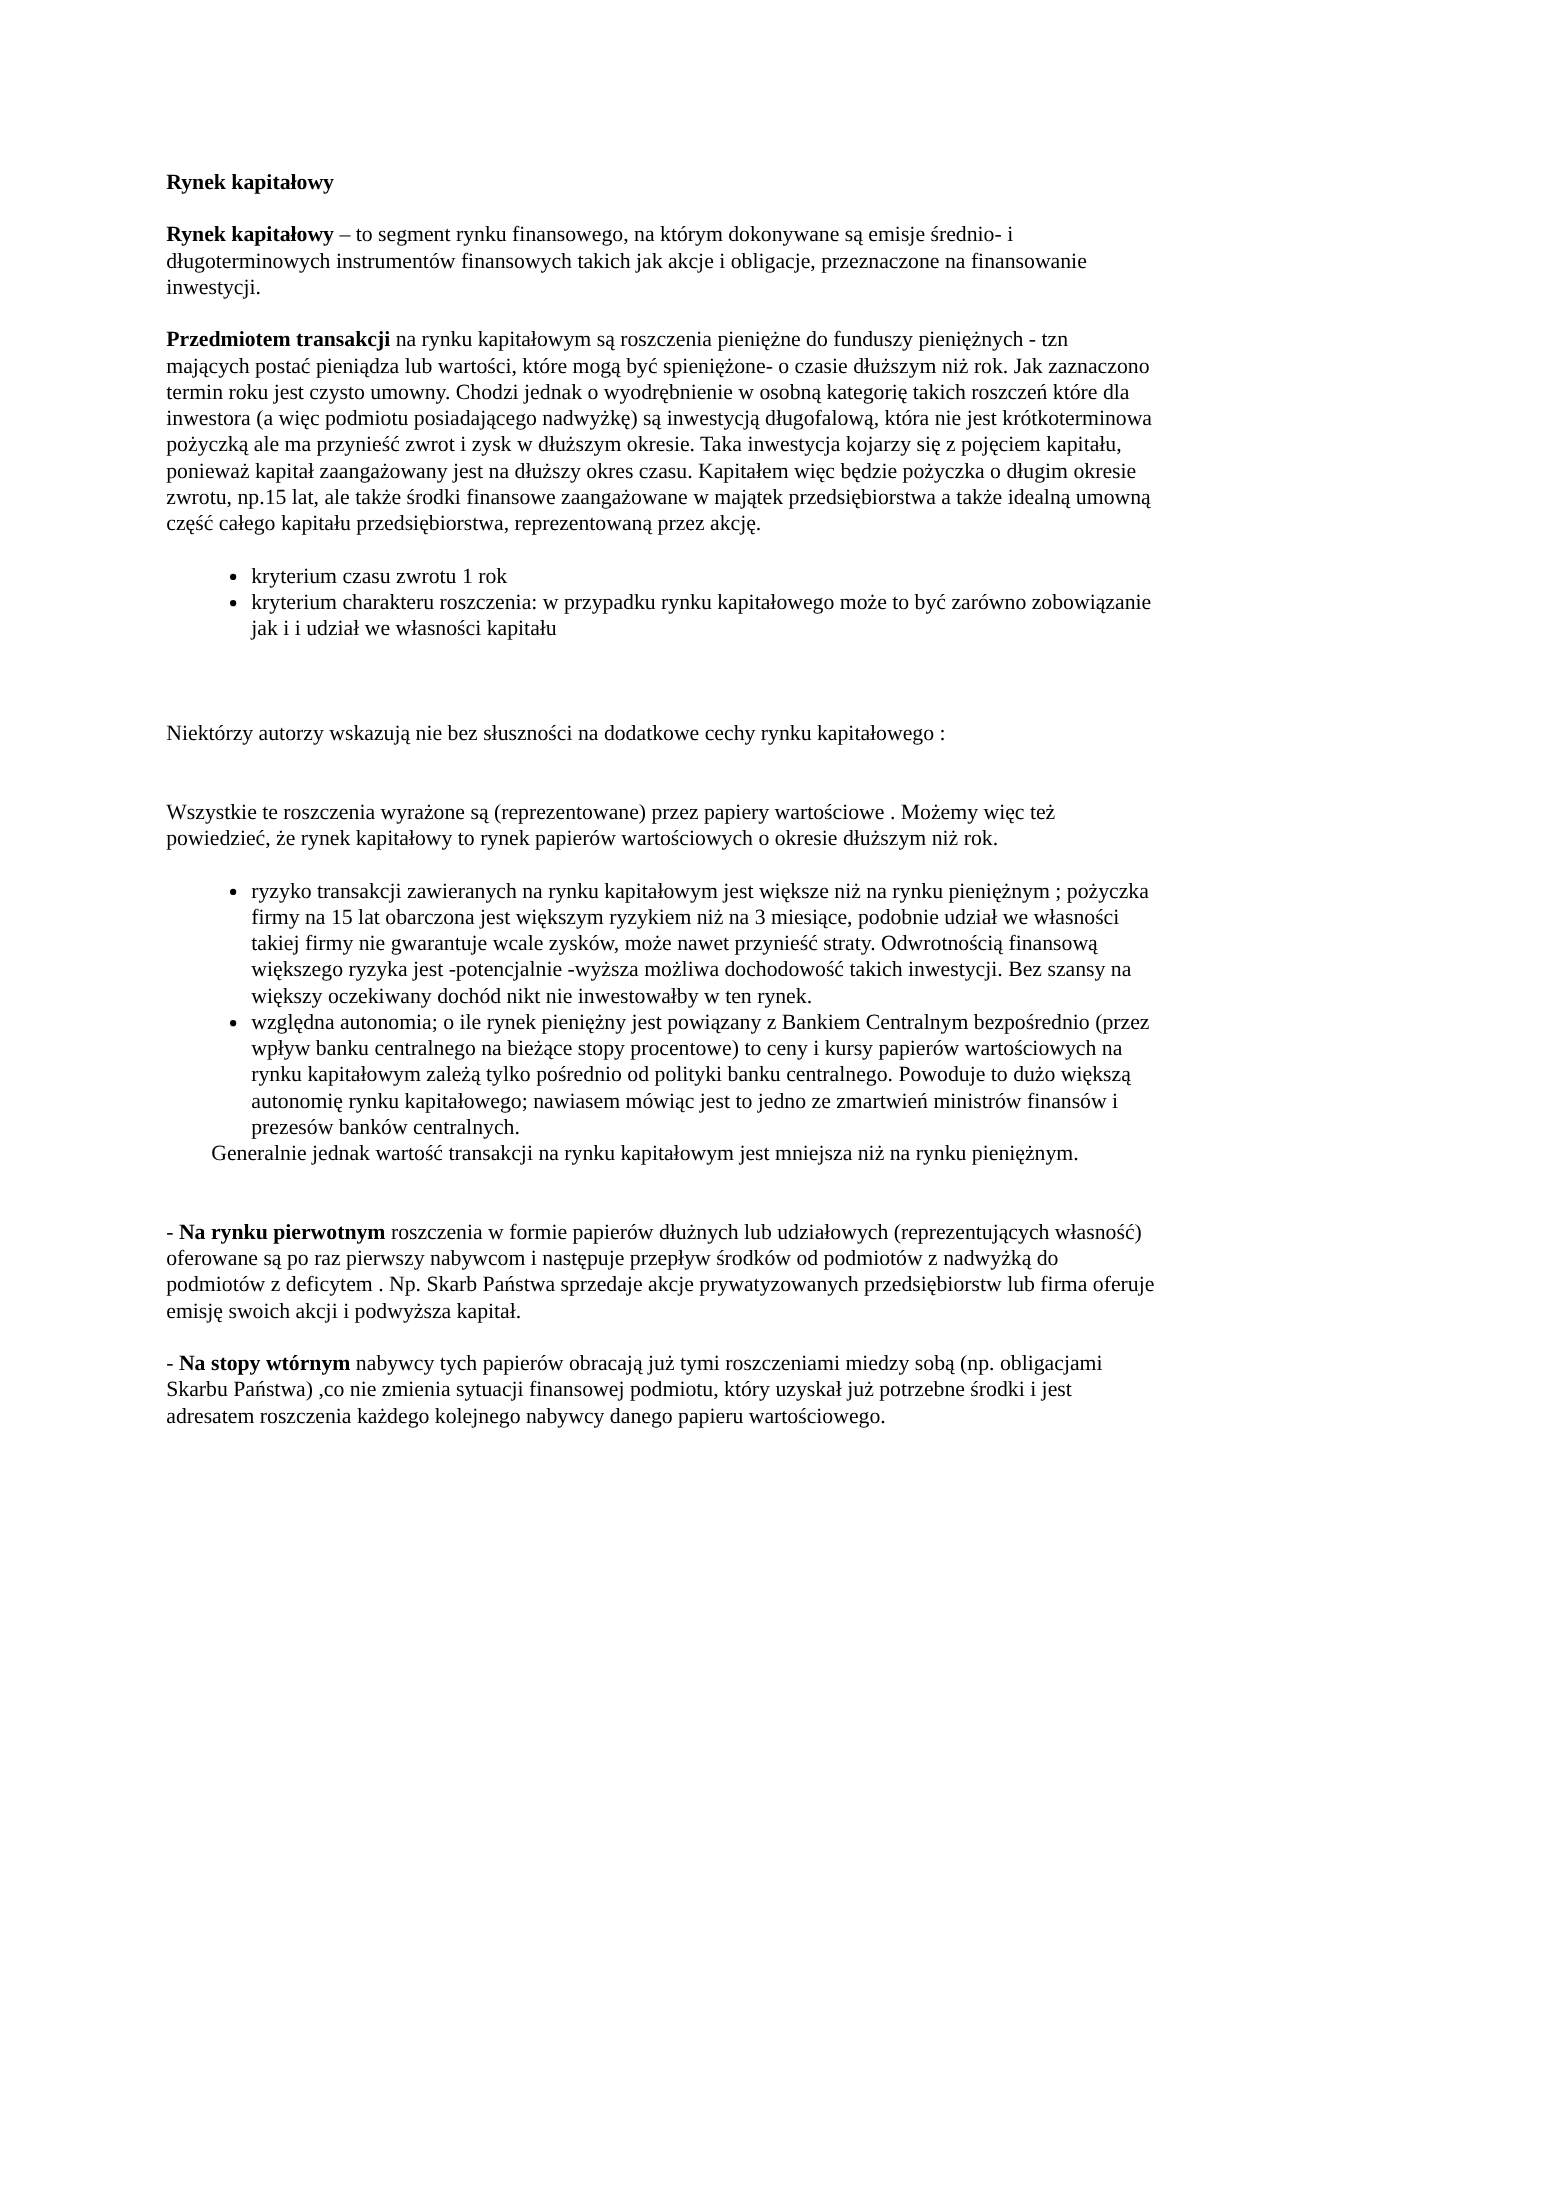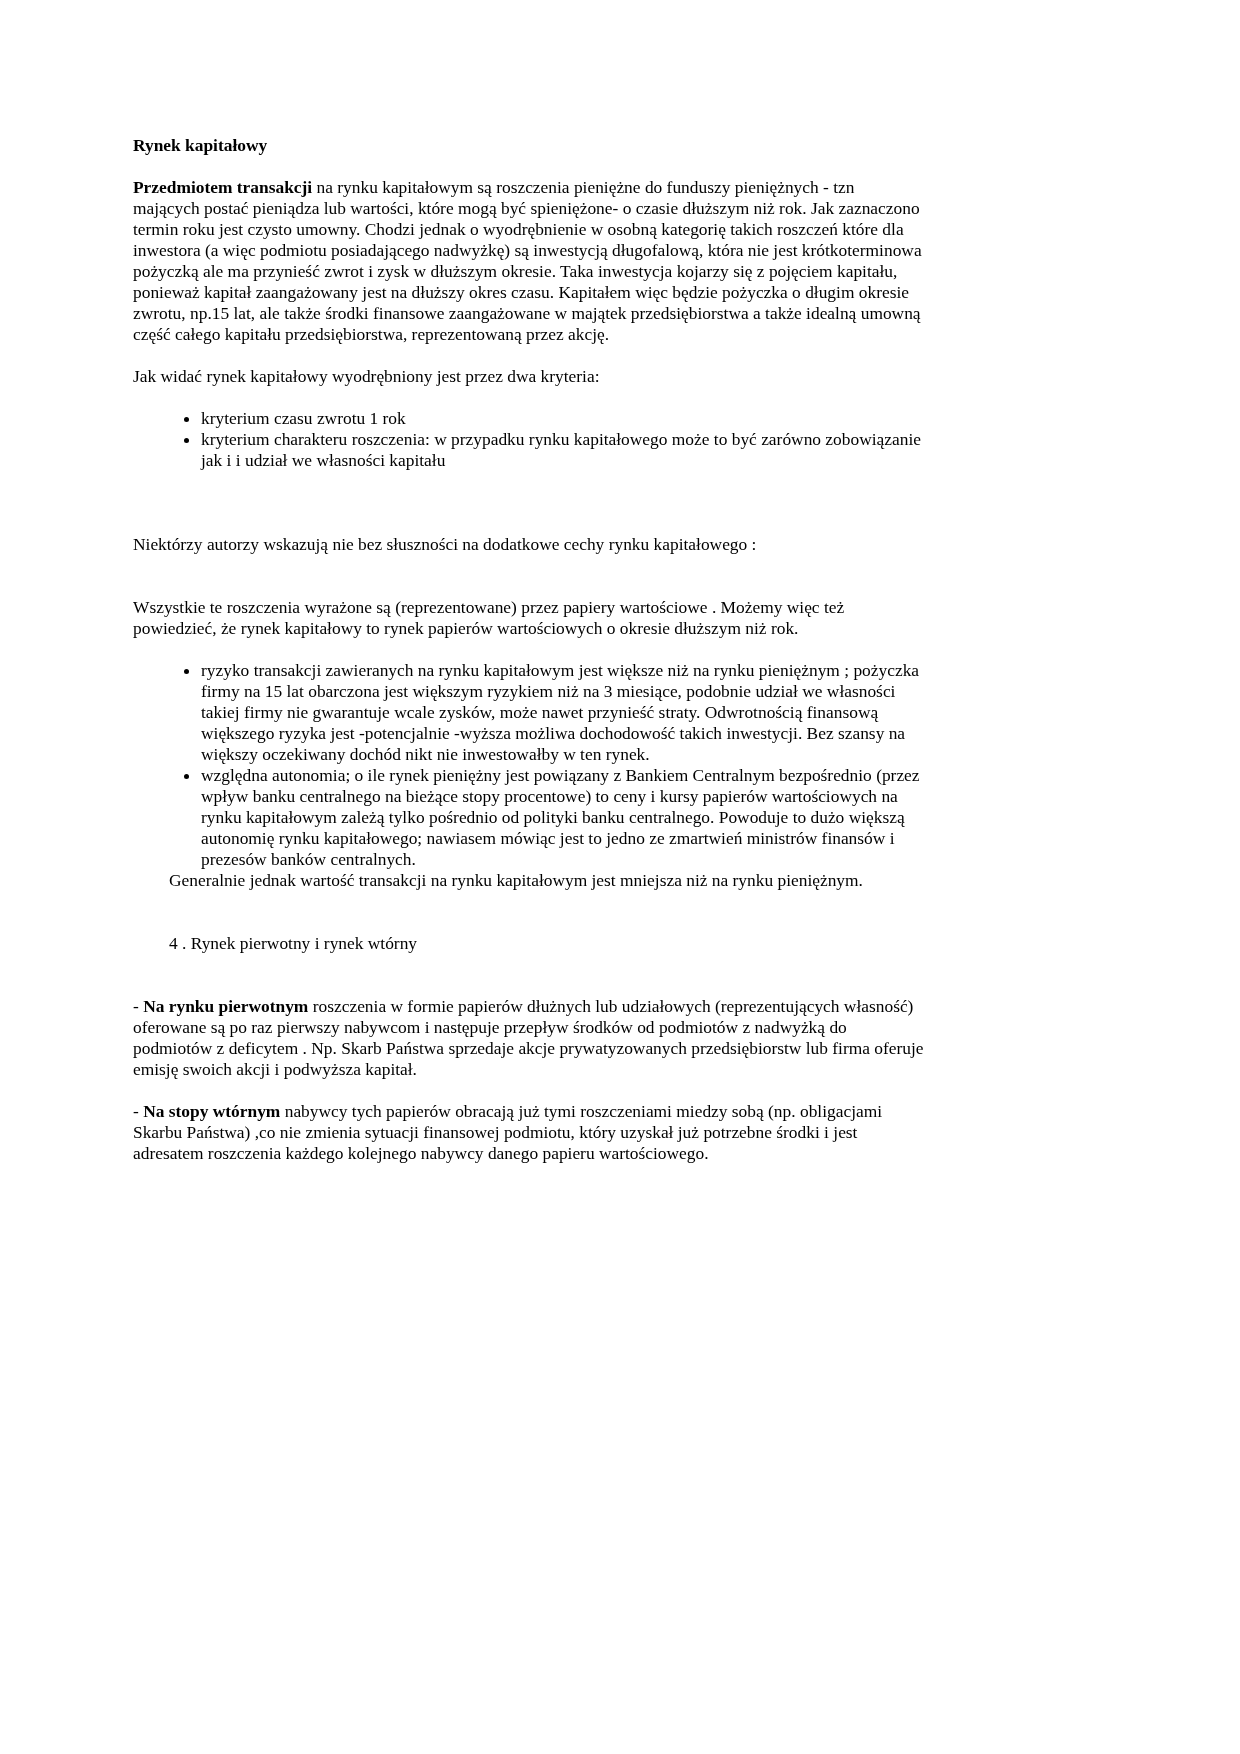--- a/index.html
+++ b/index.html
@@ -41,30 +41,29 @@
   .doc .first-indent {
     text-indent: 104px;
   }
 </style>
 </head>
 <body>
 
 <main class="page">
   <div class="doc">
       <p style="margin-top: 0px;"><b>Rynek kapitałowy</b></p>
+      <p style="margin-top: 21px;"><b>Rynek kapitałowy</b><span> – to segment rynku finansowego, na którym dokonywane są emisje średnio- i długoterminowych instrumentów finansowych takich jak akcje i obligacje, przeznaczone na finansowanie inwestycji.</span></p>
       <p style="margin-top: 21px;"><b>Przedmiotem transakcji</b><span> na rynku kapitałowym są roszczenia pieniężne do funduszy pieniężnych - tzn mających postać pieniądza lub wartości, które mogą być spieniężone-  o czasie dłuższym niż rok. Jak zaznaczono termin roku jest czysto umowny. Chodzi jednak o wyodrębnienie w osobną kategorię takich roszczeń które dla inwestora (a więc podmiotu posiadającego nadwyżkę) są inwestycją długofalową, która nie jest krótkoterminowa pożyczką ale ma przynieść zwrot i zysk w dłuższym okresie. Taka inwestycja kojarzy się z pojęciem kapitału, ponieważ kapitał  zaangażowany jest na dłuższy okres czasu. Kapitałem więc będzie pożyczka o długim okresie zwrotu, np.15 lat, ale także środki finansowe zaangażowane w majątek przedsiębiorstwa  a także idealną umowną część  całego kapitału przedsiębiorstwa, reprezentowaną przez akcję.</span></p>
-      <p style="margin-top: 21px;"><span>Jak widać rynek kapitałowy wyodrębniony jest przez dwa kryteria:</span></p>
       <ul style="margin-top: 21px;">
         <li><span>kryterium czasu zwrotu   1 rok</span></li>
         <li><span>kryterium charakteru roszczenia: w przypadku rynku kapitałowego może to być zarówno zobowiązanie jak i i udział  we własności kapitału</span></li>
       </ul>
       <p style="margin-top: 63px;"><span>Niektórzy autorzy wskazują nie bez słuszności  na dodatkowe cechy rynku kapitałowego :</span></p>
       <p style="margin-top: 42px;"><span>Wszystkie te roszczenia wyrażone są (reprezentowane) przez papiery wartościowe . Możemy więc też powiedzieć, że rynek kapitałowy to rynek papierów wartościowych o okresie dłuższym niż rok.</span></p>
       <ul style="margin-top: 21px;">
         <li><span>ryzyko transakcji zawieranych na rynku kapitałowym  jest większe niż na rynku pieniężnym ; pożyczka firmy  na 15 lat obarczona jest większym ryzykiem niż na 3 miesiące, podobnie udział we własności takiej firmy nie gwarantuje wcale zysków, może nawet przynieść straty. Odwrotnością finansową większego ryzyka jest -potencjalnie -wyższa możliwa dochodowość takich inwestycji. Bez szansy na większy oczekiwany  dochód nikt nie inwestowałby w ten rynek.</span></li>
         <li><span>względna autonomia; o ile rynek pieniężny jest powiązany z Bankiem Centralnym bezpośrednio (przez wpływ banku centralnego na bieżące stopy procentowe) to ceny i kursy papierów wartościowych na rynku kapitałowym zależą tylko pośrednio od polityki banku centralnego. Powoduje to dużo większą autonomię rynku kapitałowego; nawiasem mówiąc jest to jedno ze zmartwień ministrów finansów i prezesów banków centralnych.</span></li>
       </ul>
       <p class="indent-sm" style="margin-top: 0px;"><span>Generalnie jednak  wartość transakcji na rynku kapitałowym jest mniejsza niż na rynku pieniężnym.</span></p>
-      <p class="indent-sm" style="margin-top: 42px;"><span>4 . Rynek pierwotny i rynek wtórny</span></p>
       <p style="margin-top: 42px;"><span>- </span><b>Na rynku pierwotnym</b><span> roszczenia w formie papierów dłużnych lub udziałowych (reprezentujących własność) oferowane są po raz pierwszy nabywcom i następuje przepływ środków od podmiotów z nadwyżką do podmiotów z deficytem . Np. Skarb Państwa sprzedaje akcje prywatyzowanych przedsiębiorstw lub firma oferuje emisję swoich akcji i podwyższa kapitał.</span></p>
       <p style="margin-top: 21px;"><span>- </span><b>Na stopy wtórnym</b><span> nabywcy tych papierów  obracają już tymi roszczeniami miedzy sobą (np. obligacjami Skarbu Państwa) ,co nie zmienia sytuacji  finansowej podmiotu, który uzyskał już potrzebne środki i jest adresatem roszczenia każdego kolejnego nabywcy danego papieru wartościowego.</span></p>
     </div>
 </main>
 
 </body></html>

